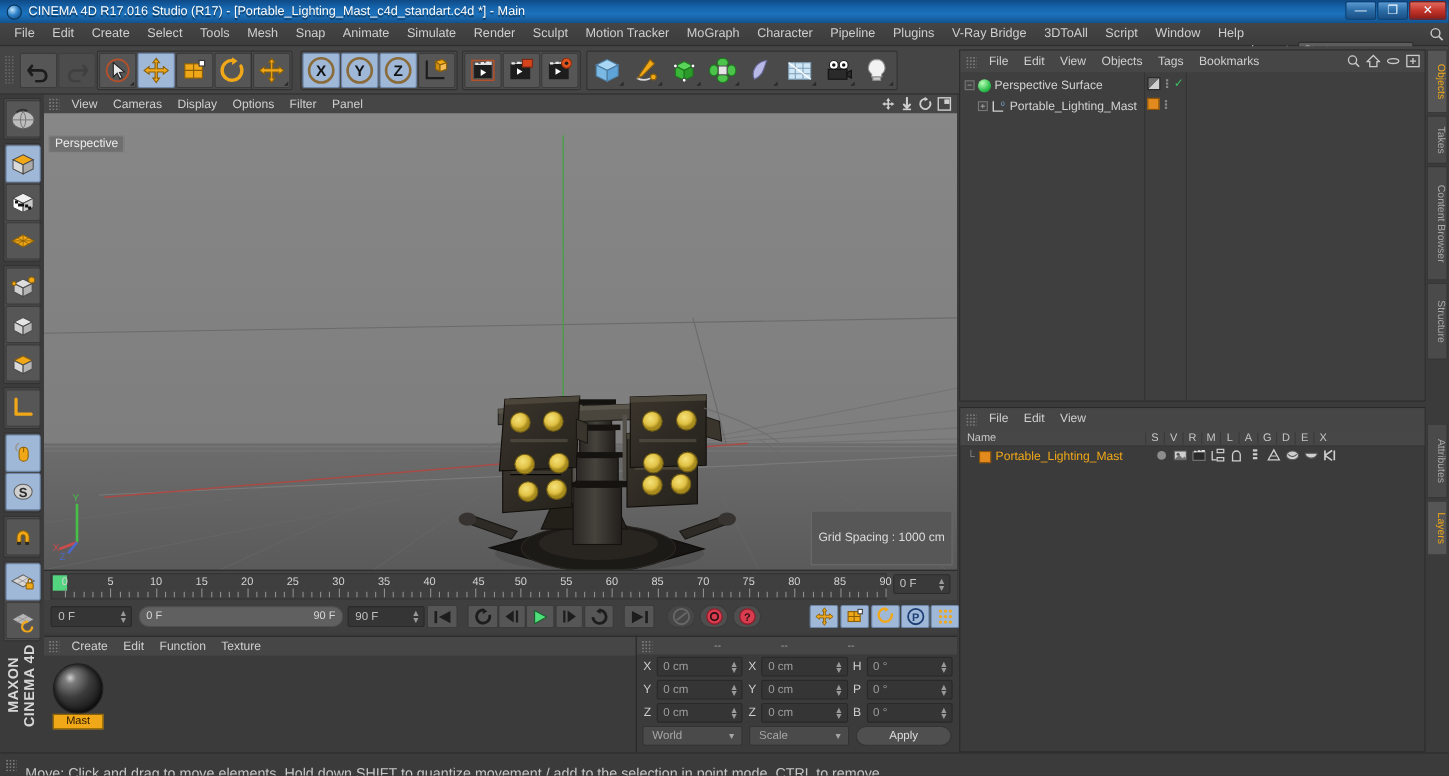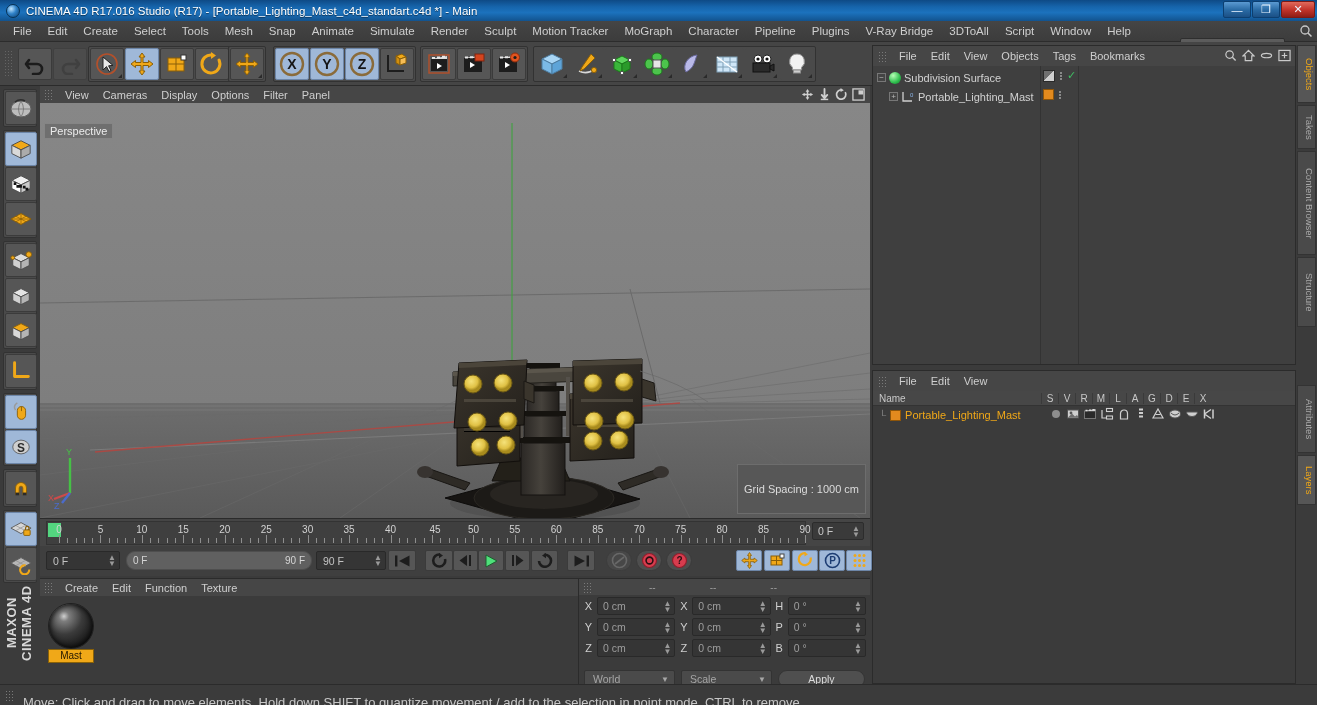--- a/index.html
+++ b/index.html
@@ -146,21 +146,21 @@
           border-top:1px solid #2b2b2b; border-left:1px solid #2b2b2b;}
   .cd-head{ height:16px; background:#464646; display:flex; align-items:center; padding-left:4px;
             font-size:10px; color:#9c9c9c; gap:54px;}
   .cd-head .grip{ width:10px;height:11px;margin-right:2px;
     background-image:radial-gradient(#7a7a7a 40%, transparent 41%); background-size:3px 3px;}
   .cd-row{ display:flex; align-items:center; height:20px; margin:1px 4px 0 4px; gap:3px;}
   .cd-lbl{ width:11px; font-size:11px; color:#cfcfcf; text-align:center;}
   .cd-in{ flex:1; height:18px; background:#353535; border:1px solid #292929; border-radius:2px;
           display:flex; align-items:center; padding-left:5px; font-size:10.5px; color:#9e9e9e;
           position:relative;}
-  .cd-bot{ display:flex; gap:6px; margin:12px 5px 0 5px; }
+  .cd-bot{ display:flex; gap:6px; margin:2px 5px 0 5px; }
   .cd-sel{ flex:1; height:18px; background:#4a4a4a; border:1px solid #333; border-radius:2px;
            display:flex;align-items:center;padding-left:8px;font-size:10.5px;color:#a6a6a6;position:relative;}
   .cd-apply{ flex:1.05; height:18px; background:#4f4f4f; border:1px solid #343434; border-radius:9px;
            display:flex;align-items:center;justify-content:center;font-size:10.5px;color:#dcdcdc;}
 
   
   .objmgr{ position:absolute; left:872px; top:45px; width:424px; height:320px; background:#3b3b3b;
            border:1px solid #2b2b2b;}
   .om-head{ height:20px; background:#464646; display:flex; align-items:center; padding-left:5px; position:relative;}
   .om-head .grip{ width:10px;height:11px;margin-right:4px;
@@ -1110,21 +1110,21 @@
             <path d="M7 4 V10 M4 7 H10" stroke="#c9c9c9" stroke-width="1.3"></path>
           </svg>
       </div>
     </div>
 
     <div class="om-body">
       <div class="om-tree">
         <div class="om-row">
           <span class="plus">−</span>
           <span class="sds-ico"></span>
-          <span class="nm">Subdivision Surface</span>
+          <span class="nm">Perspective Surface</span>
         </div>
         <div class="om-row" style="padding-left:16px;">
           <span class="plus">+</span>
           <svg width="14" height="12" viewBox="0 0 14 12">
               <path d="M2 1 V10 H11" fill="none" stroke="#cfcfcf" stroke-width="1.3"></path>
               <text x="9" y="5.5" font-size="6" fill="#8ab4e8" font-family="Liberation Sans, sans-serif">0</text>
             </svg>
           <span class="nm">Portable_Lighting_Mast</span>
         </div>
       </div>

